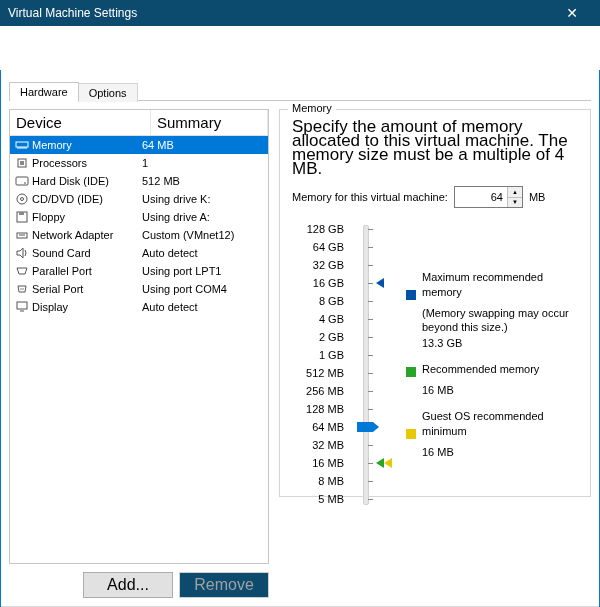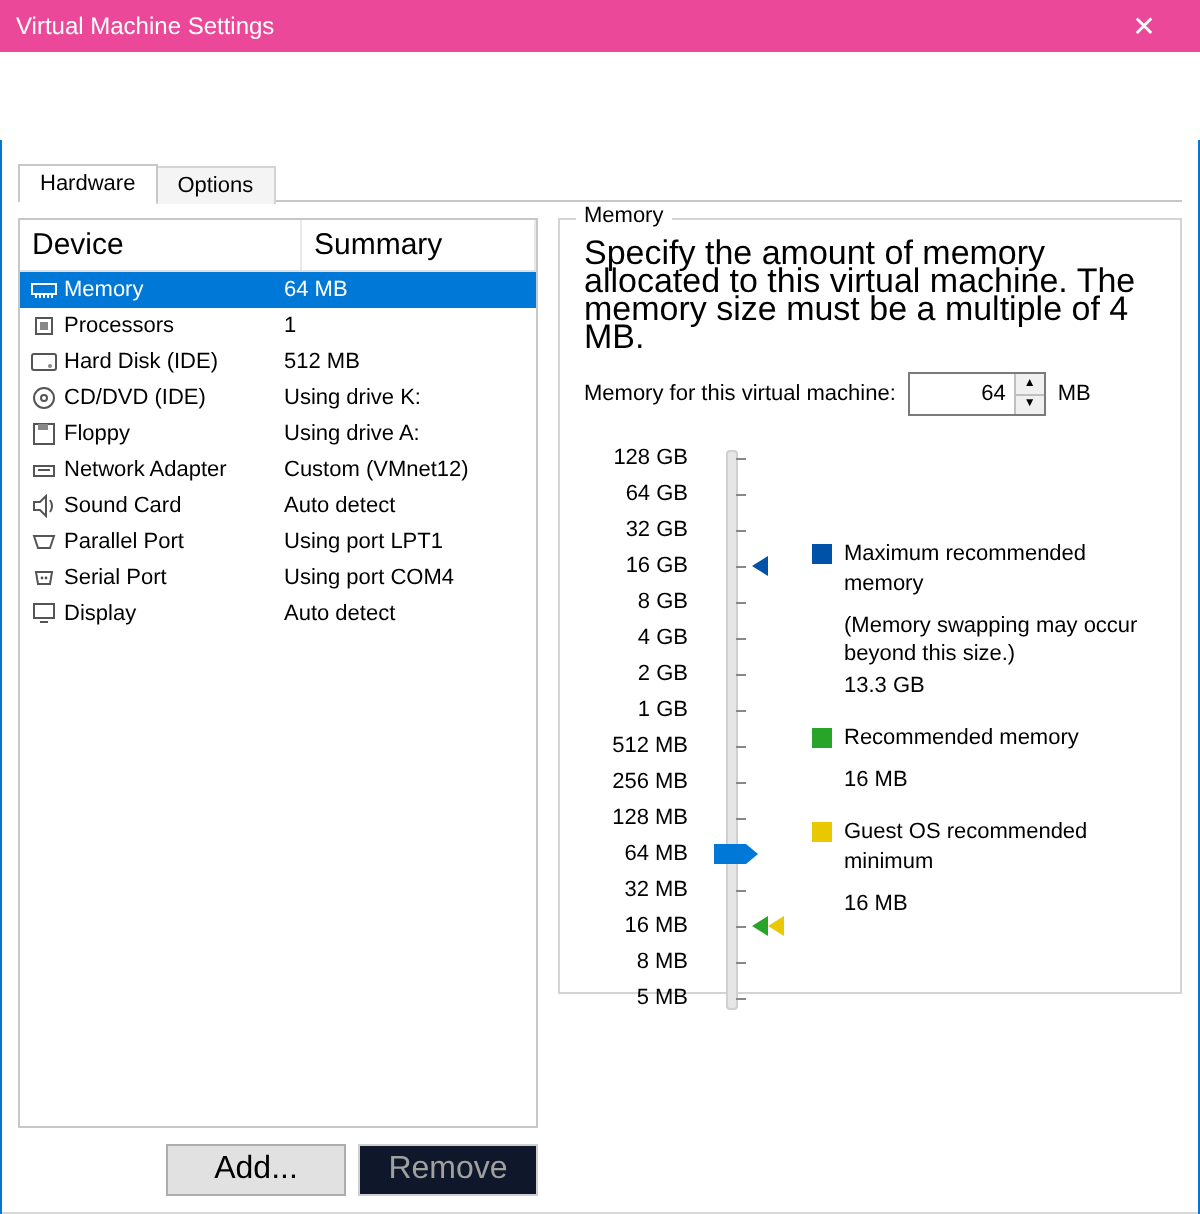--- a/index.html
+++ b/index.html
@@ -7,21 +7,21 @@
     padding: 0;
     font-family: "Segoe UI", Tahoma, sans-serif;
     font-size: 11px;
     color: #000;
     background: #fff;
     width: 600px;
     height: 607px;
     overflow: hidden;
   }
   .titlebar {
-    background: #ec4899;
+    background: #0c4a6e;
     color: #fff;
     height: 26px;
     display: flex;
     align-items: center;
     padding: 0 8px;
     font-size: 12px;
   }
   .titlebar .title { flex: 1; }
   .titlebar .close {
     width: 40px;
@@ -133,21 +133,21 @@
   .btn {
     border: 1px solid #adadad;
     background: #e1e1e1;
     padding: 3px 14px;
     font-size: 16px;
     min-width: 60px;
     text-align: center;
   }
   .btn.disabled {
     color: #a0a0a0;
-    background: #0f172a;
+    background: #0c4a6e;
     border-color: #d0d0d0;
   }
   
   .right {
     flex: 1;
     display: flex;
     flex-direction: column;
     min-height: 0;
   }
   .groupbox {
@@ -279,21 +279,21 @@
     border-bottom: 5px solid transparent;
     border-right: 8px solid #e8c800;
   }
   .legend {
     flex: 1;
     padding-left: 26px;
     font-size: 11px;
   }
   .legend-item {
     display: flex;
-    align-items: flex-start;
+    align-items: flex-end;
     margin-bottom: 6px;
   }
   .legend .sq {
     width: 10px;
     height: 10px;
     margin-right: 6px;
     margin-top: 2px;
     flex-shrink: 0;
   }
   .legend .txt { line-height: 15px; }

